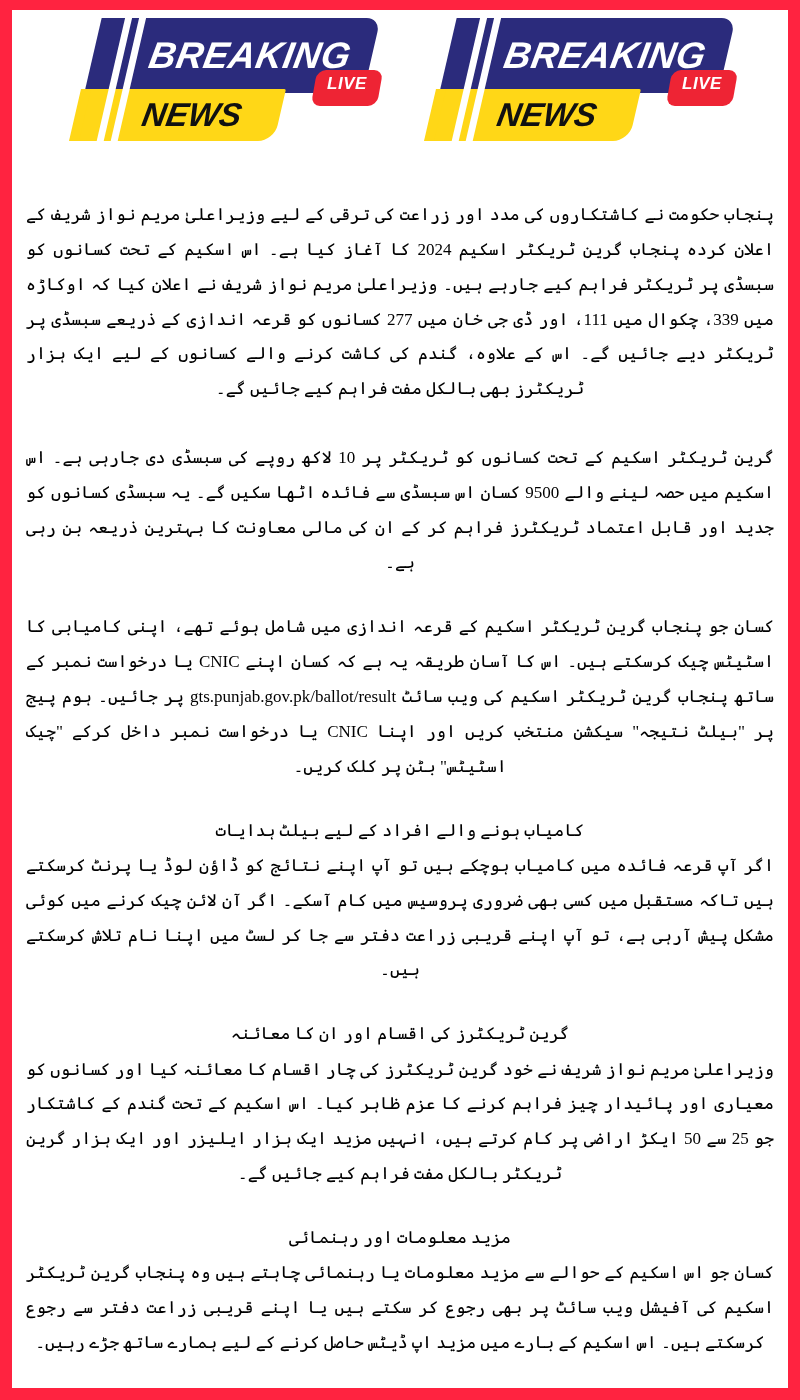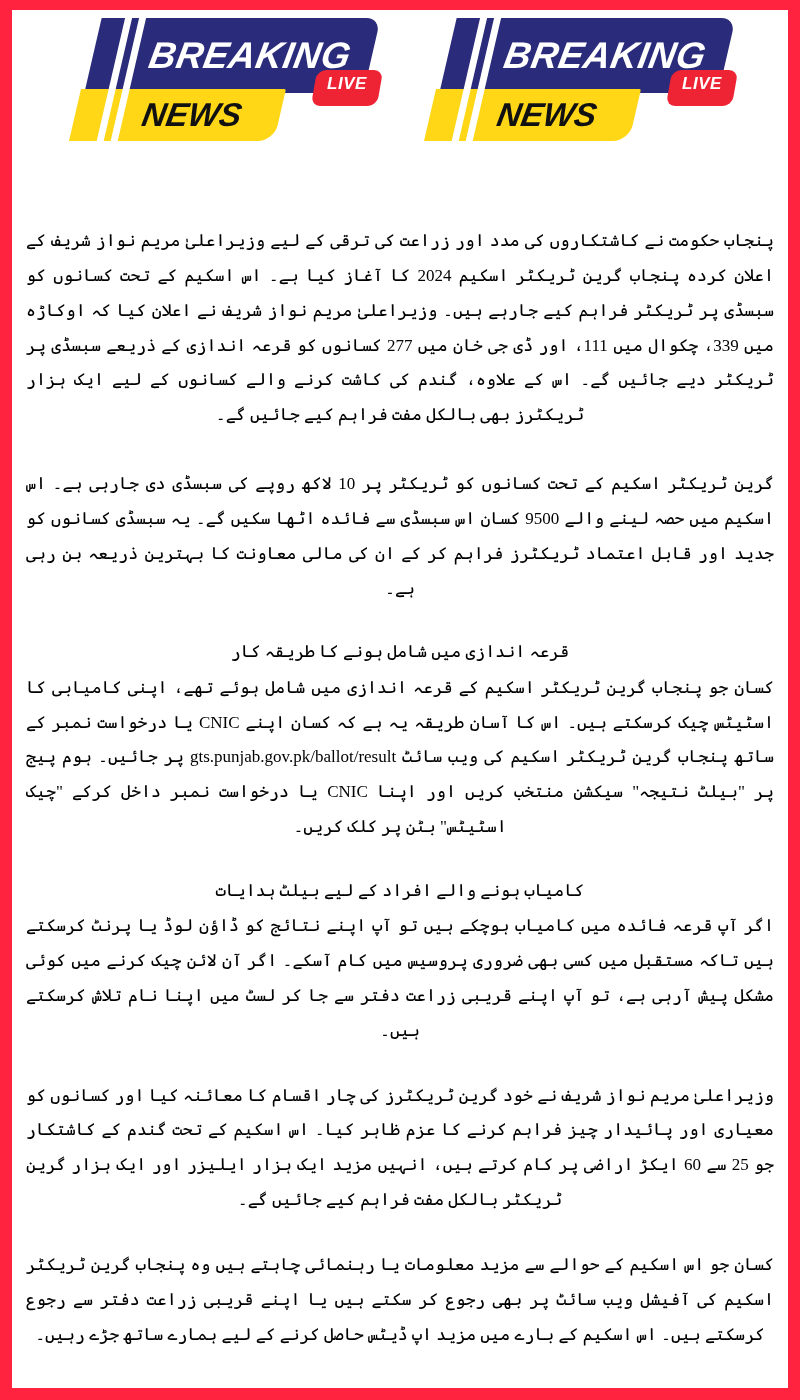--- a/index.html
+++ b/index.html
@@ -189,21 +189,20 @@
     font-size: 17px;
     line-height: 2.05;
   }
 
   .lead {
     text-align: justify;
     text-align-last: center;
     font-size: 17px;
     line-height: 2.05;
     margin-bottom: 34px;
-    margin-top: 26px;
   }
 </style>
 </head>
 <body>
 
 <div class="page">
   <div class="sheet">
 
     <div class="banner-row">
 
@@ -237,33 +236,34 @@
 
     <div class="article">
 
       <p class="lead">پنجاب حکومت نے کاشتکاروں کی مدد اور زراعت کی ترقی کے لیے وزیراعلیٰ مریم نواز شریف کے اعلان کردہ پنجاب گرین ٹریکٹر اسکیم 2024 کا آغاز کیا ہے۔ اس اسکیم کے تحت کسانوں کو سبسڈی پر ٹریکٹر فراہم کیے جارہے ہیں۔ وزیراعلیٰ مریم نواز شریف نے اعلان کیا کہ اوکاڑہ میں 339، چکوال میں 111، اور ڈی جی خان میں 277 کسانوں کو قرعہ اندازی کے ذریعے سبسڈی پر ٹریکٹر دیے جائیں گے۔ اس کے علاوہ، گندم کی کاشت کرنے والے کسانوں کے لیے ایک ہزار ٹریکٹرز بھی بالکل مفت فراہم کیے جائیں گے۔</p>
 
       <div class="section">
         <p class="sec-body">گرین ٹریکٹر اسکیم کے تحت کسانوں کو ٹریکٹر پر 10 لاکھ روپے کی سبسڈی دی جارہی ہے۔ اس اسکیم میں حصہ لینے والے 9500 کسان اس سبسڈی سے فائدہ اٹھا سکیں گے۔ یہ سبسڈی کسانوں کو جدید اور قابل اعتماد ٹریکٹرز فراہم کر کے ان کی مالی معاونت کا بہترین ذریعہ بن رہی ہے۔</p>
       </div>
 
       <div class="section">
-        <h2 class="sec-heading">قرعہ اندازی میں شامل ہونے کا طریقہ کار</h2>
         <p class="sec-body">کسان جو پنجاب گرین ٹریکٹر اسکیم کے قرعہ اندازی میں شامل ہوئے تھے، اپنی کامیابی کا اسٹیٹس چیک کرسکتے ہیں۔ اس کا آسان طریقہ یہ ہے کہ کسان اپنے CNIC یا درخواست نمبر کے ساتھ پنجاب گرین ٹریکٹر اسکیم کی ویب سائٹ gts.punjab.gov.pk/ballot/result پر جائیں۔ ہوم پیج پر "بیلٹ نتیجہ" سیکشن منتخب کریں اور اپنا CNIC یا درخواست نمبر داخل کرکے "چیک اسٹیٹس" بٹن پر کلک کریں۔</p>
       </div>
 
       <div class="section">
         <h2 class="sec-heading">کامیاب ہونے والے افراد کے لیے بیلٹ ہدایات</h2>
         <p class="sec-body">اگر آپ قرعہ فائدہ میں کامیاب ہوچکے ہیں تو آپ اپنے نتائج کو ڈاؤن لوڈ یا پرنٹ کرسکتے ہیں تاکہ مستقبل میں کسی بھی ضروری پروسیس میں کام آسکے۔ اگر آن لائن چیک کرنے میں کوئی مشکل پیش آرہی ہے، تو آپ اپنے قریبی زراعت دفتر سے جا کر لسٹ میں اپنا نام تلاش کرسکتے ہیں۔</p>
       </div>
 
       <div class="section">
-        <p class="sec-body">وزیراعلیٰ مریم نواز شریف نے خود گرین ٹریکٹرز کی چار اقسام کا معائنہ کیا اور کسانوں کو معیاری اور پائیدار چیز فراہم کرنے کا عزم ظاہر کیا۔ اس اسکیم کے تحت گندم کے کاشتکار جو 25 سے 60 ایکڑ اراضی پر کام کرتے ہیں، انہیں مزید ایک ہزار ایلیزر اور ایک ہزار گرین ٹریکٹر بالکل مفت فراہم کیے جائیں گے۔</p>
-      </div>
-
-      <div class="section">
+        <h2 class="sec-heading">گرین ٹریکٹرز کی اقسام اور ان کا معائنہ</h2>
+        <p class="sec-body">وزیراعلیٰ مریم نواز شریف نے خود گرین ٹریکٹرز کی چار اقسام کا معائنہ کیا اور کسانوں کو معیاری اور پائیدار چیز فراہم کرنے کا عزم ظاہر کیا۔ اس اسکیم کے تحت گندم کے کاشتکار جو 25 سے 50 ایکڑ اراضی پر کام کرتے ہیں، انہیں مزید ایک ہزار ایلیزر اور ایک ہزار گرین ٹریکٹر بالکل مفت فراہم کیے جائیں گے۔</p>
+      </div>
+
+      <div class="section">
+        <h2 class="sec-heading">مزید معلومات اور رہنمائی</h2>
         <p class="sec-body">کسان جو اس اسکیم کے حوالے سے مزید معلومات یا رہنمائی چاہتے ہیں وہ پنجاب گرین ٹریکٹر اسکیم کی آفیشل ویب سائٹ پر بھی رجوع کر سکتے ہیں یا اپنے قریبی زراعت دفتر سے رجوع کرسکتے ہیں۔ اس اسکیم کے بارے میں مزید اپ ڈیٹس حاصل کرنے کے لیے ہمارے ساتھ جڑے رہیں۔</p>
       </div>
 
     </div>
 
   </div>
 </div>
 
 </body></html>

